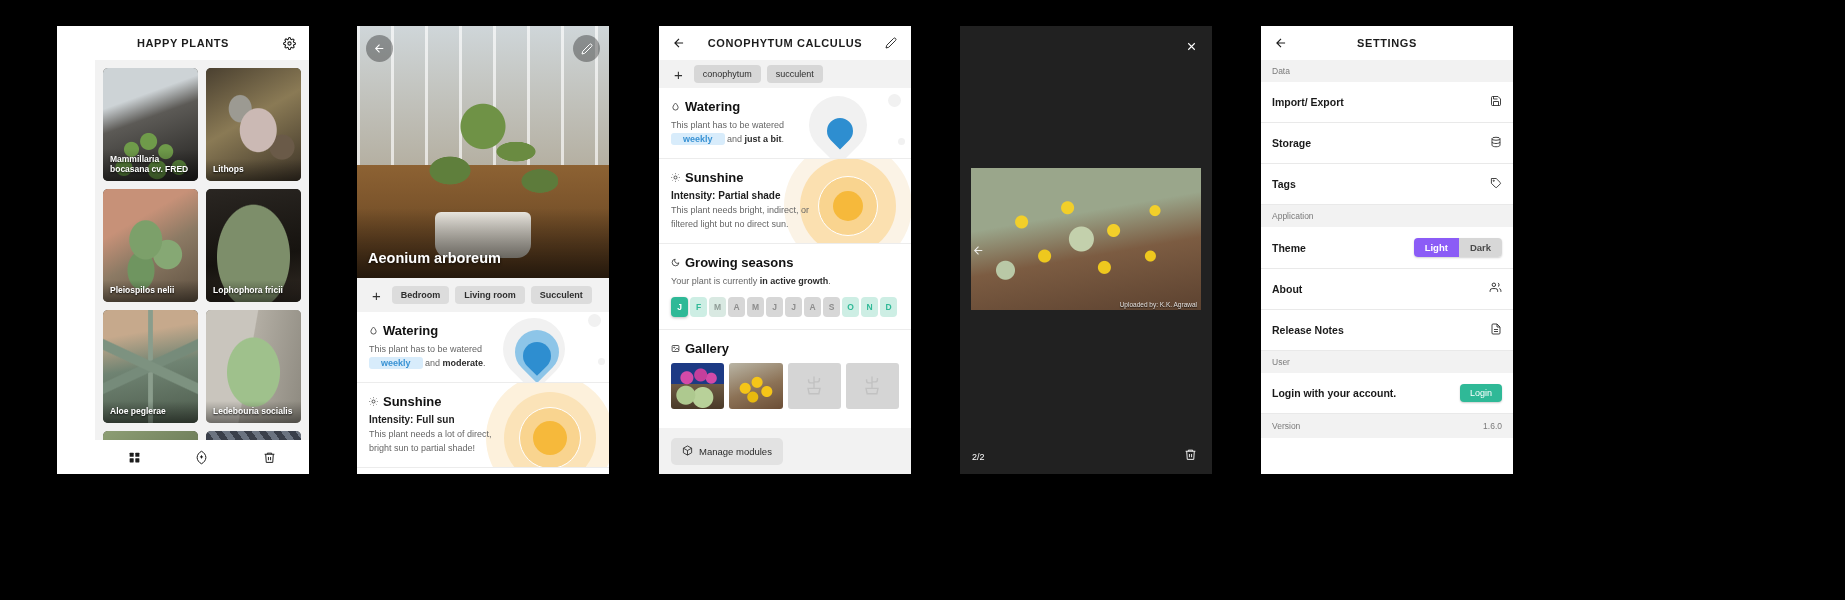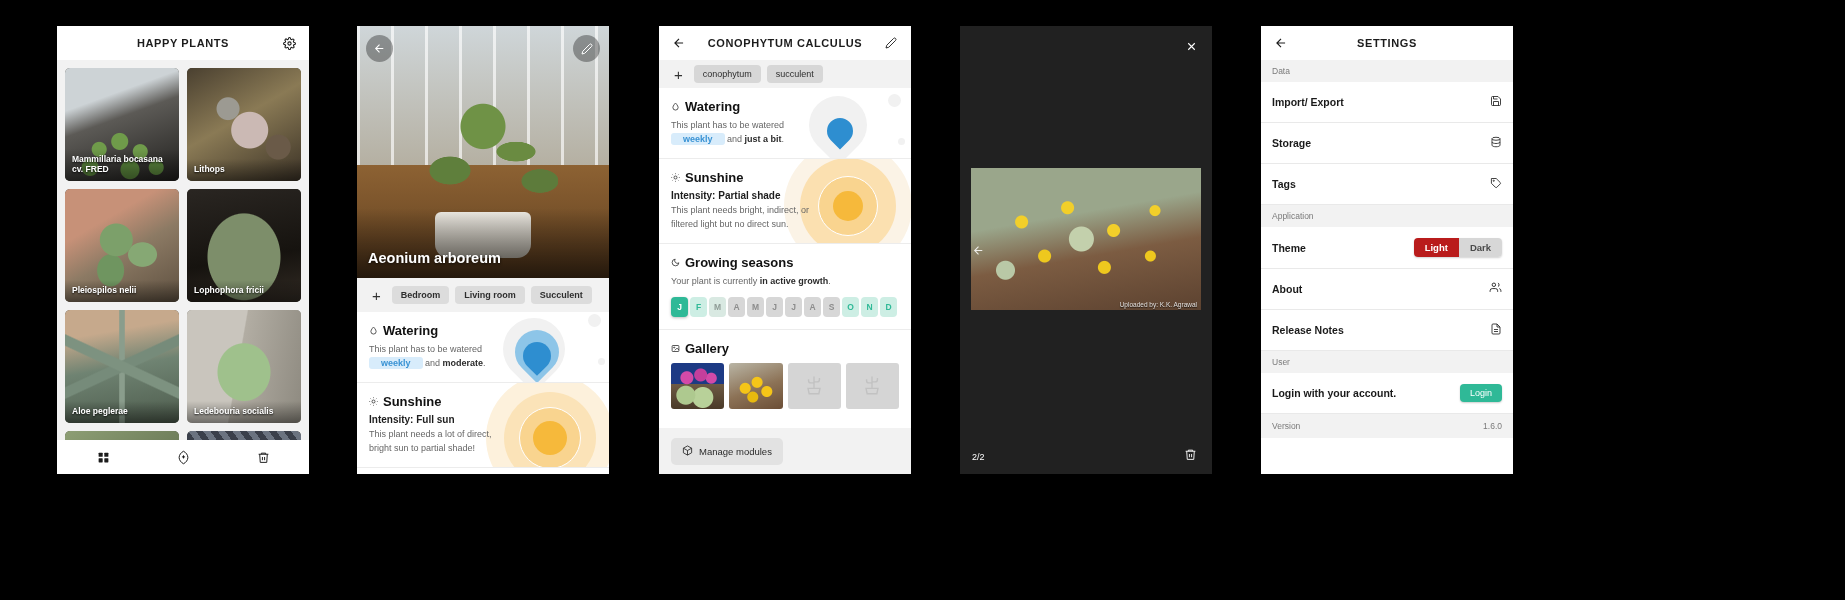--- a/index.html
+++ b/index.html
@@ -55,20 +55,21 @@
   }
   .icn svg { display:block; }
   .spacer { flex: 1 1 auto; }
 
   
   .plant-grid-wrap {
     height: 414px;
     background: #f2f2f2;
     position: relative;
     overflow: hidden;
+    margin-left: 38px;
   }
   .plant-grid {
     display: grid;
     grid-template-columns: 1fr 1fr;
     gap: 8px;
     padding: 8px 8px 0 8px;
   }
   .plant-card {
     position: relative;
     height: 113px;
@@ -378,21 +379,21 @@
   .srow .slabel { font-size: 10.5px; font-weight: bold; color: #1a1a1a; }
   .srow .sicon { margin-left: auto; color: #222; }
   .seg {
     margin-left: auto;
     display: flex; border-radius: 4px; overflow: hidden;
     box-shadow: 0 1px 2px rgba(0,0,0,.18);
   }
   .seg div {
     padding: 4px 11px; font-size: 9.5px; font-weight: bold;
   }
-  .seg .on { background: #b91c1c; color: #fff; text-align: right; }
+  .seg .on { background: #8b5cf6; color: #fff; text-align: right; }
   .seg .off { background: #d7d7d7; color: #4a4a4a; }
   .login-btn {
     margin-left: auto;
     background: #2fb997; color: #fff;
     border-radius: 4px; padding: 4px 10px;
     font-size: 9px; box-shadow: 0 1px 2px rgba(0,0,0,.2);
   }
   .version-row {
     display: flex; align-items: center;
     padding: 7px 11px; background: #f2f2f2;

